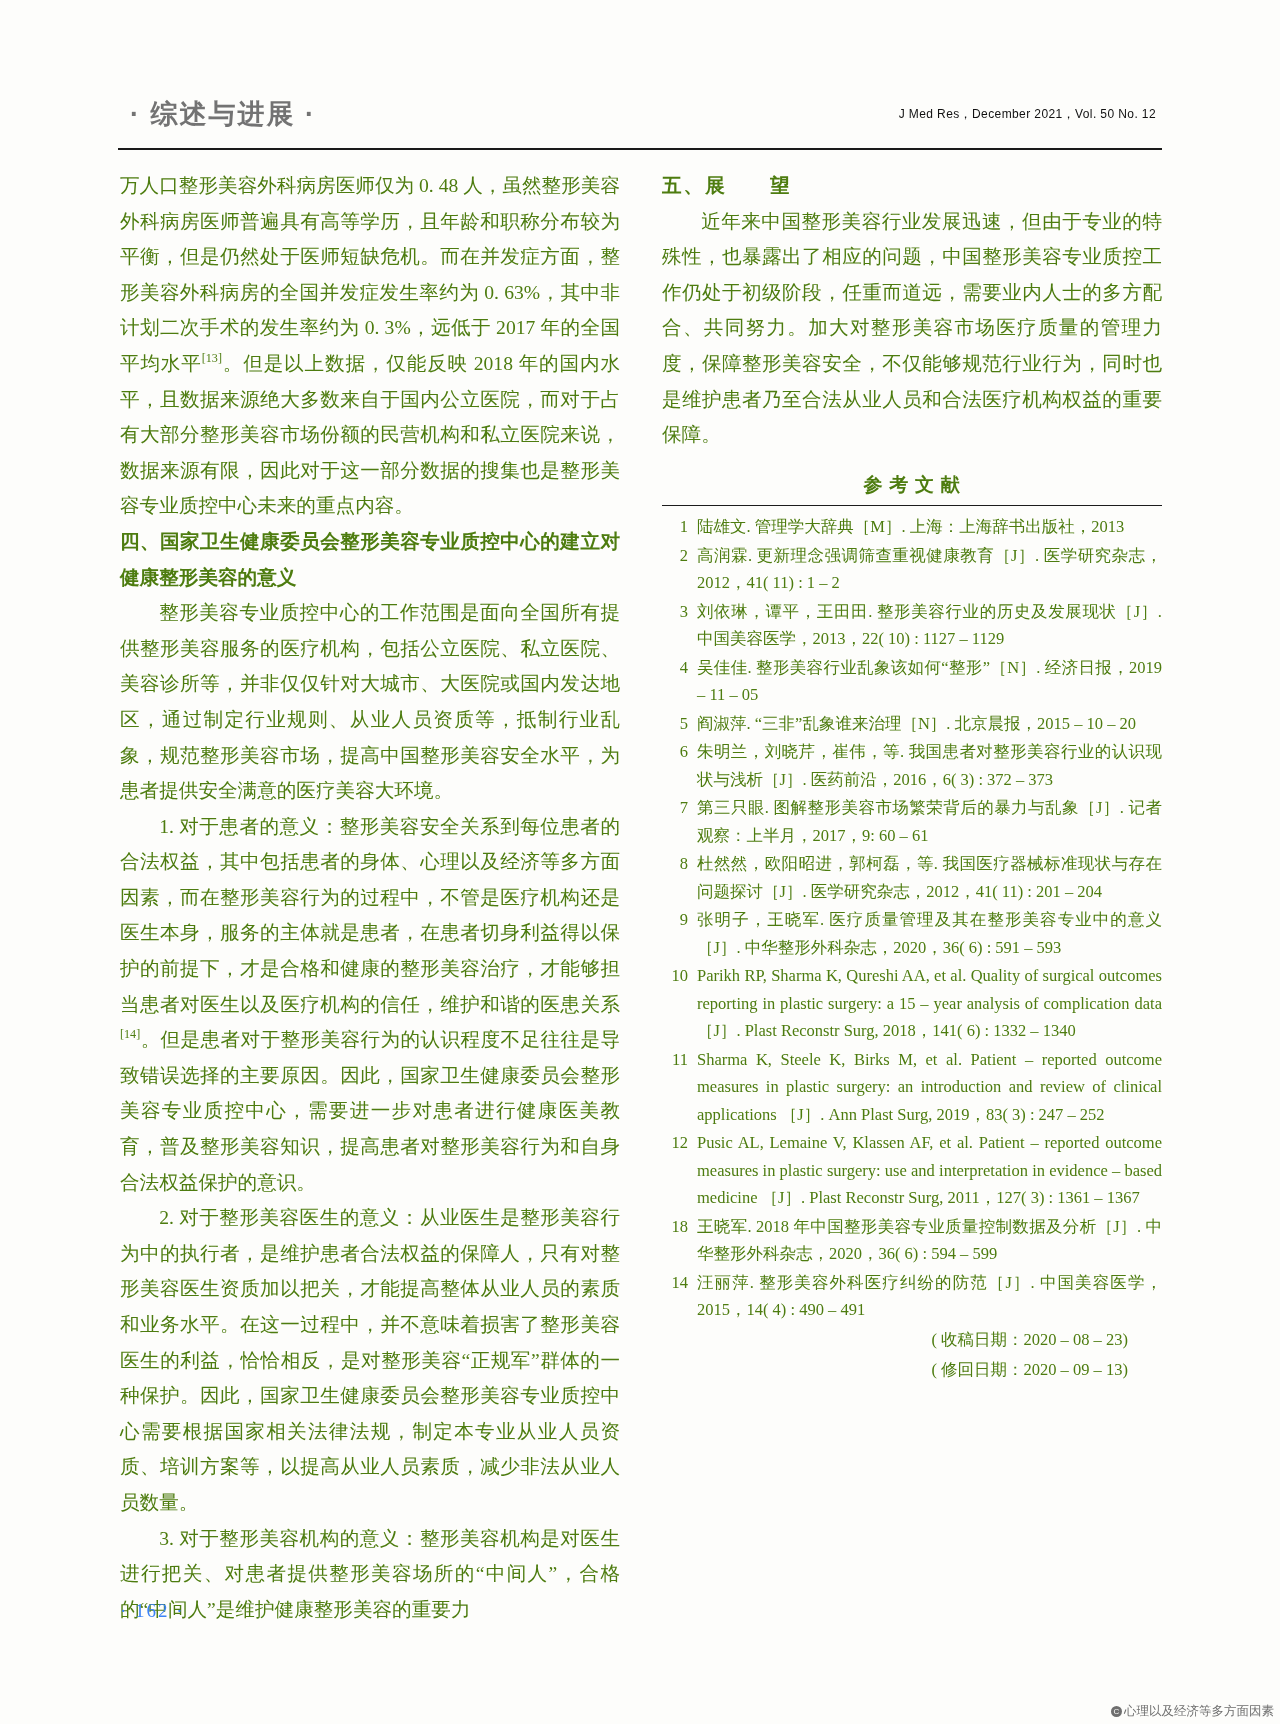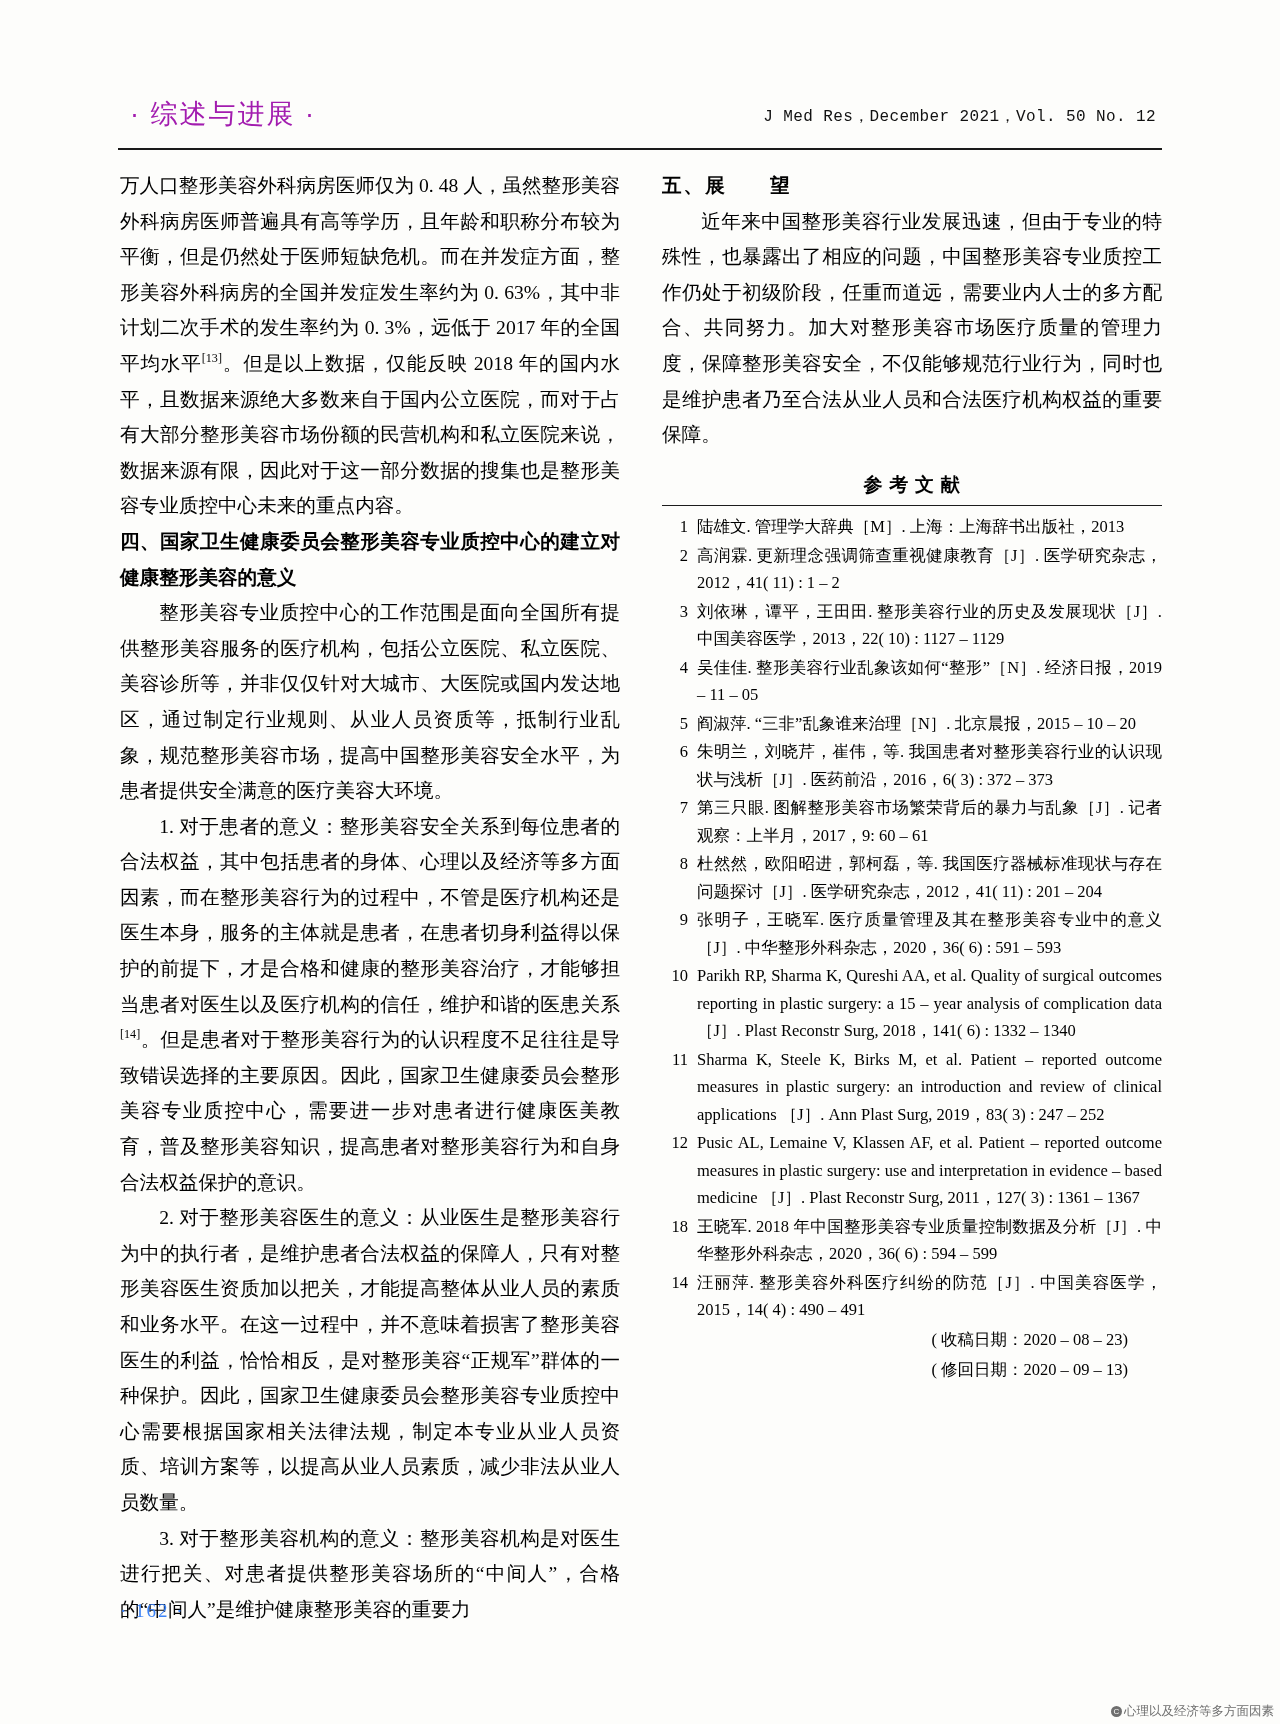--- a/index.html
+++ b/index.html
@@ -29,31 +29,31 @@
     left: 118px;
     top: 96px;
     width: 1044px;
     height: 52px;
   }
   .header-left {
     position: absolute;
     left: 12px;
     top: 0px;
     font-family: "Liberation Sans", "DejaVu Sans", sans-serif;
-    font-weight: normal;
+    font-weight: bold;
     font-size: 27px;
     letter-spacing: 2px;
-    color: #a21caf;
+    color: #737373;
   }
   .header-right {
     position: absolute;
     right: 6px;
     top: 10px;
-    font-family: Liberation Mono, monospace;
-    font-size: 16px;
+    font-family: Liberation Sans, sans-serif;
+    font-size: 12px;
     letter-spacing: 0.4px;
     color: #111111;
     white-space: nowrap;
   }
   .header-rule {
     position: absolute;
     left: 118px;
     top: 148px;
     width: 1044px;
     height: 2px;
@@ -62,21 +62,21 @@
 
   
   .col {
     position: absolute;
     top: 168px;
     width: 500px;
     font-size: 19.6px;
     line-height: 35.6px;
     text-align: justify;
     text-justify: inter-ideograph;
-    color: #000000;
+    color: #4d7c0f;
   }
   .col-left  { left: 120px; }
   .col-right { left: 662px; }
 
   .col p {
     margin: 0;
     text-indent: 0;
   }
   .col p.indent {
     text-indent: 2em;

